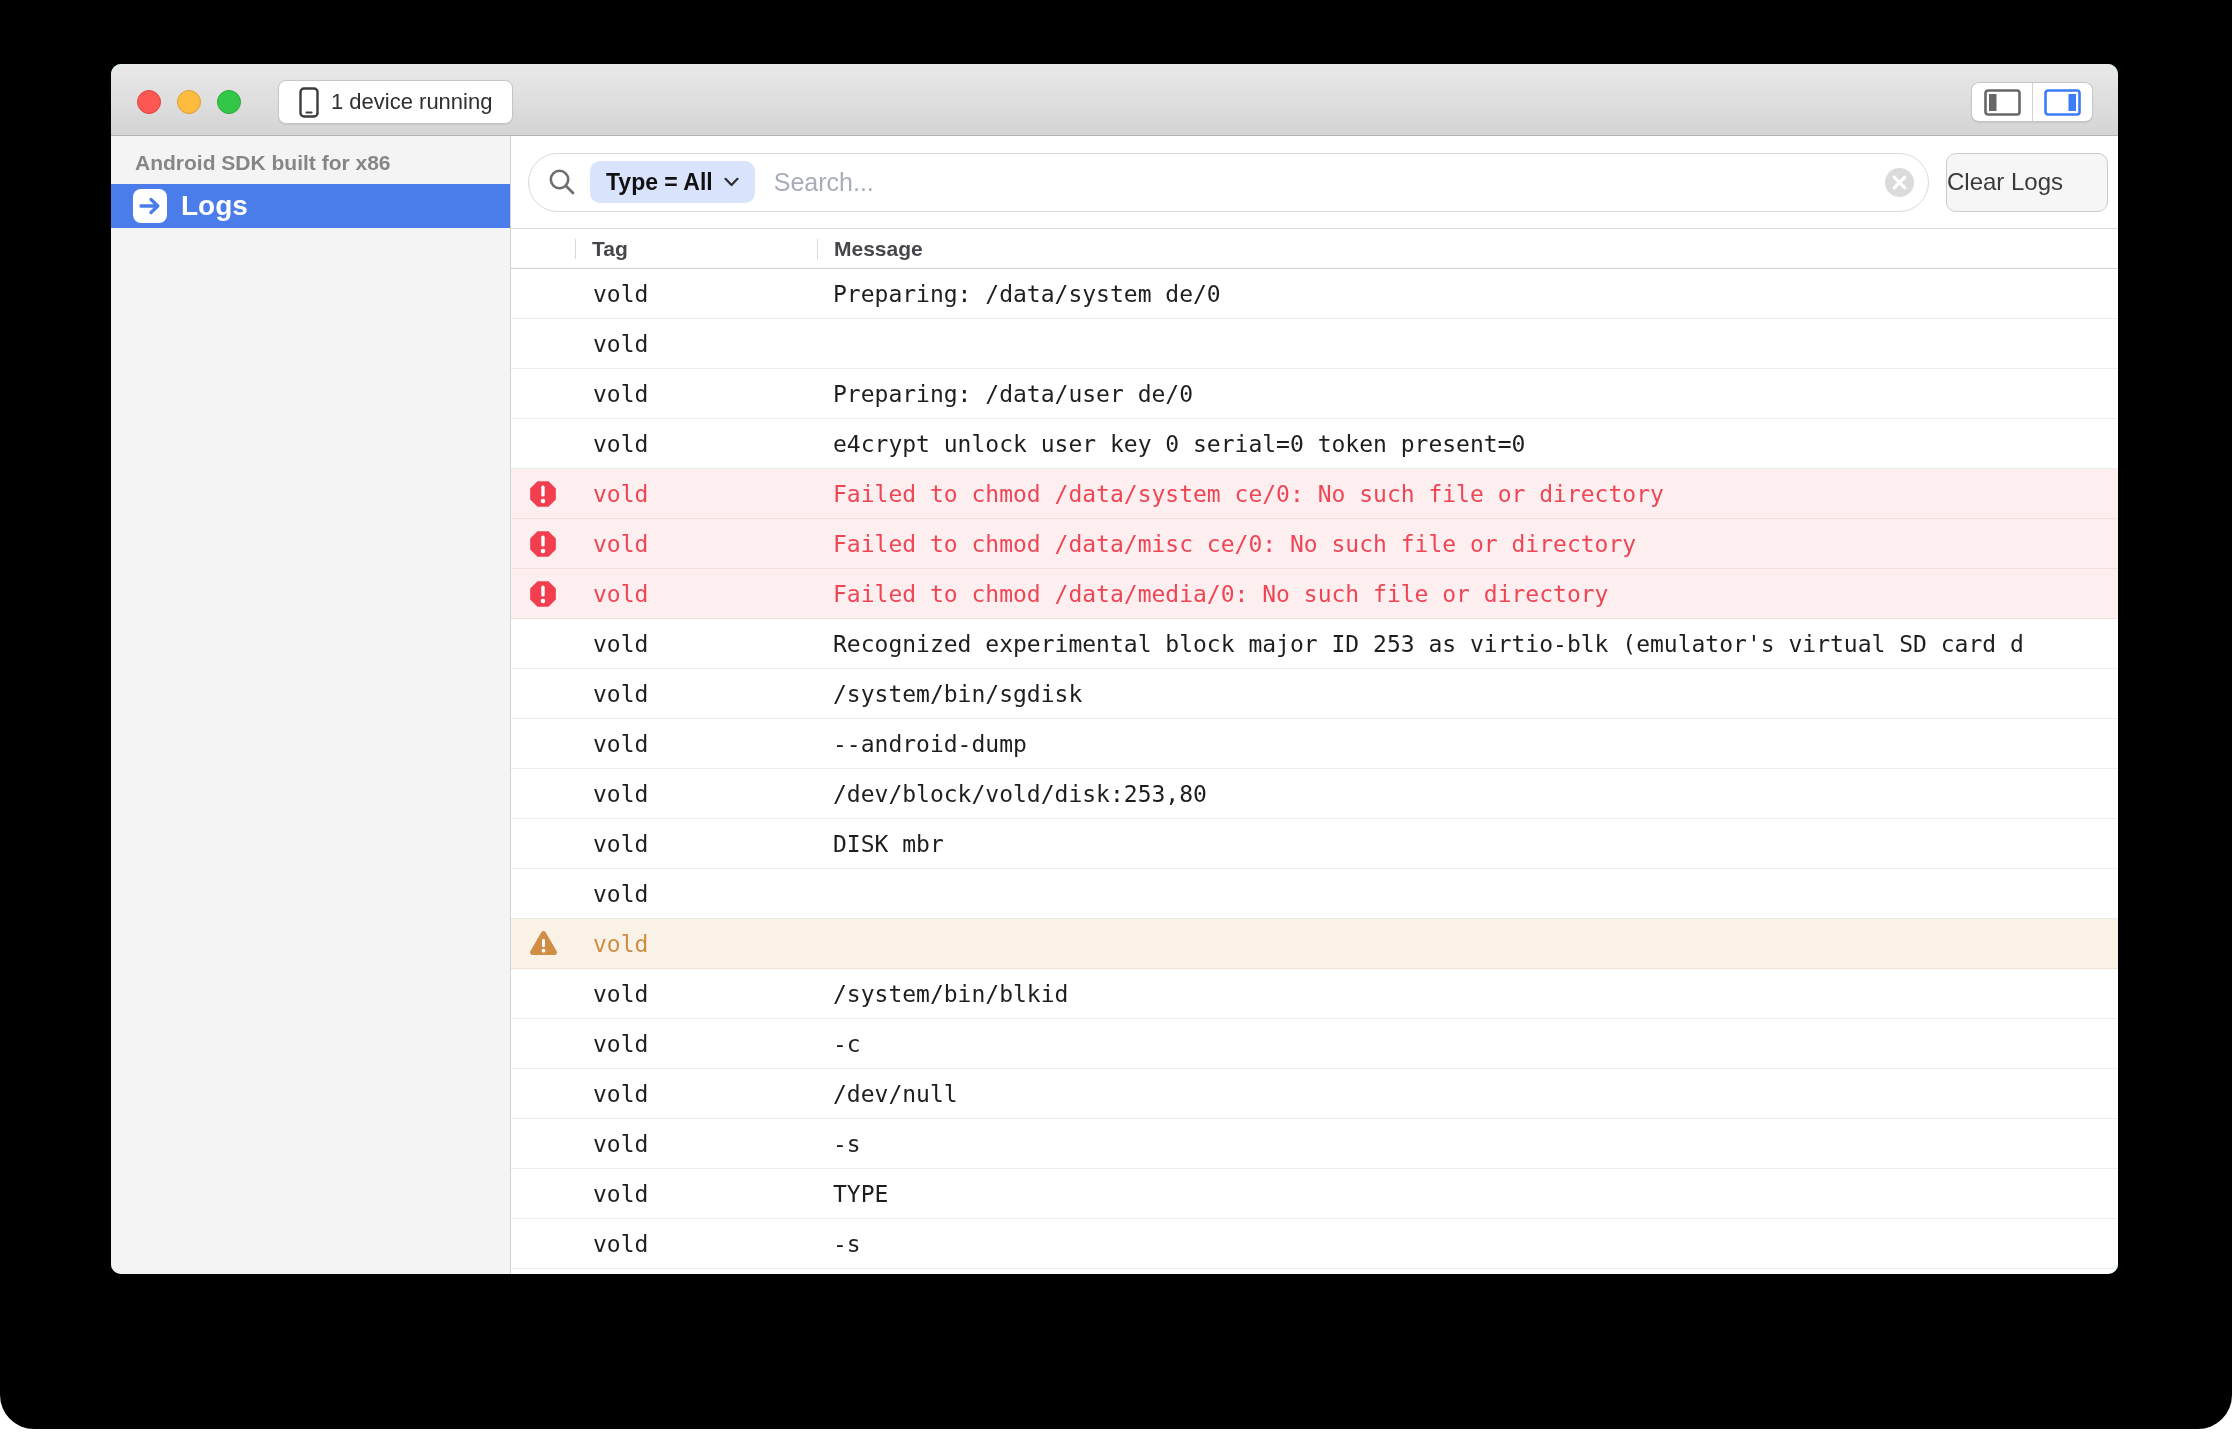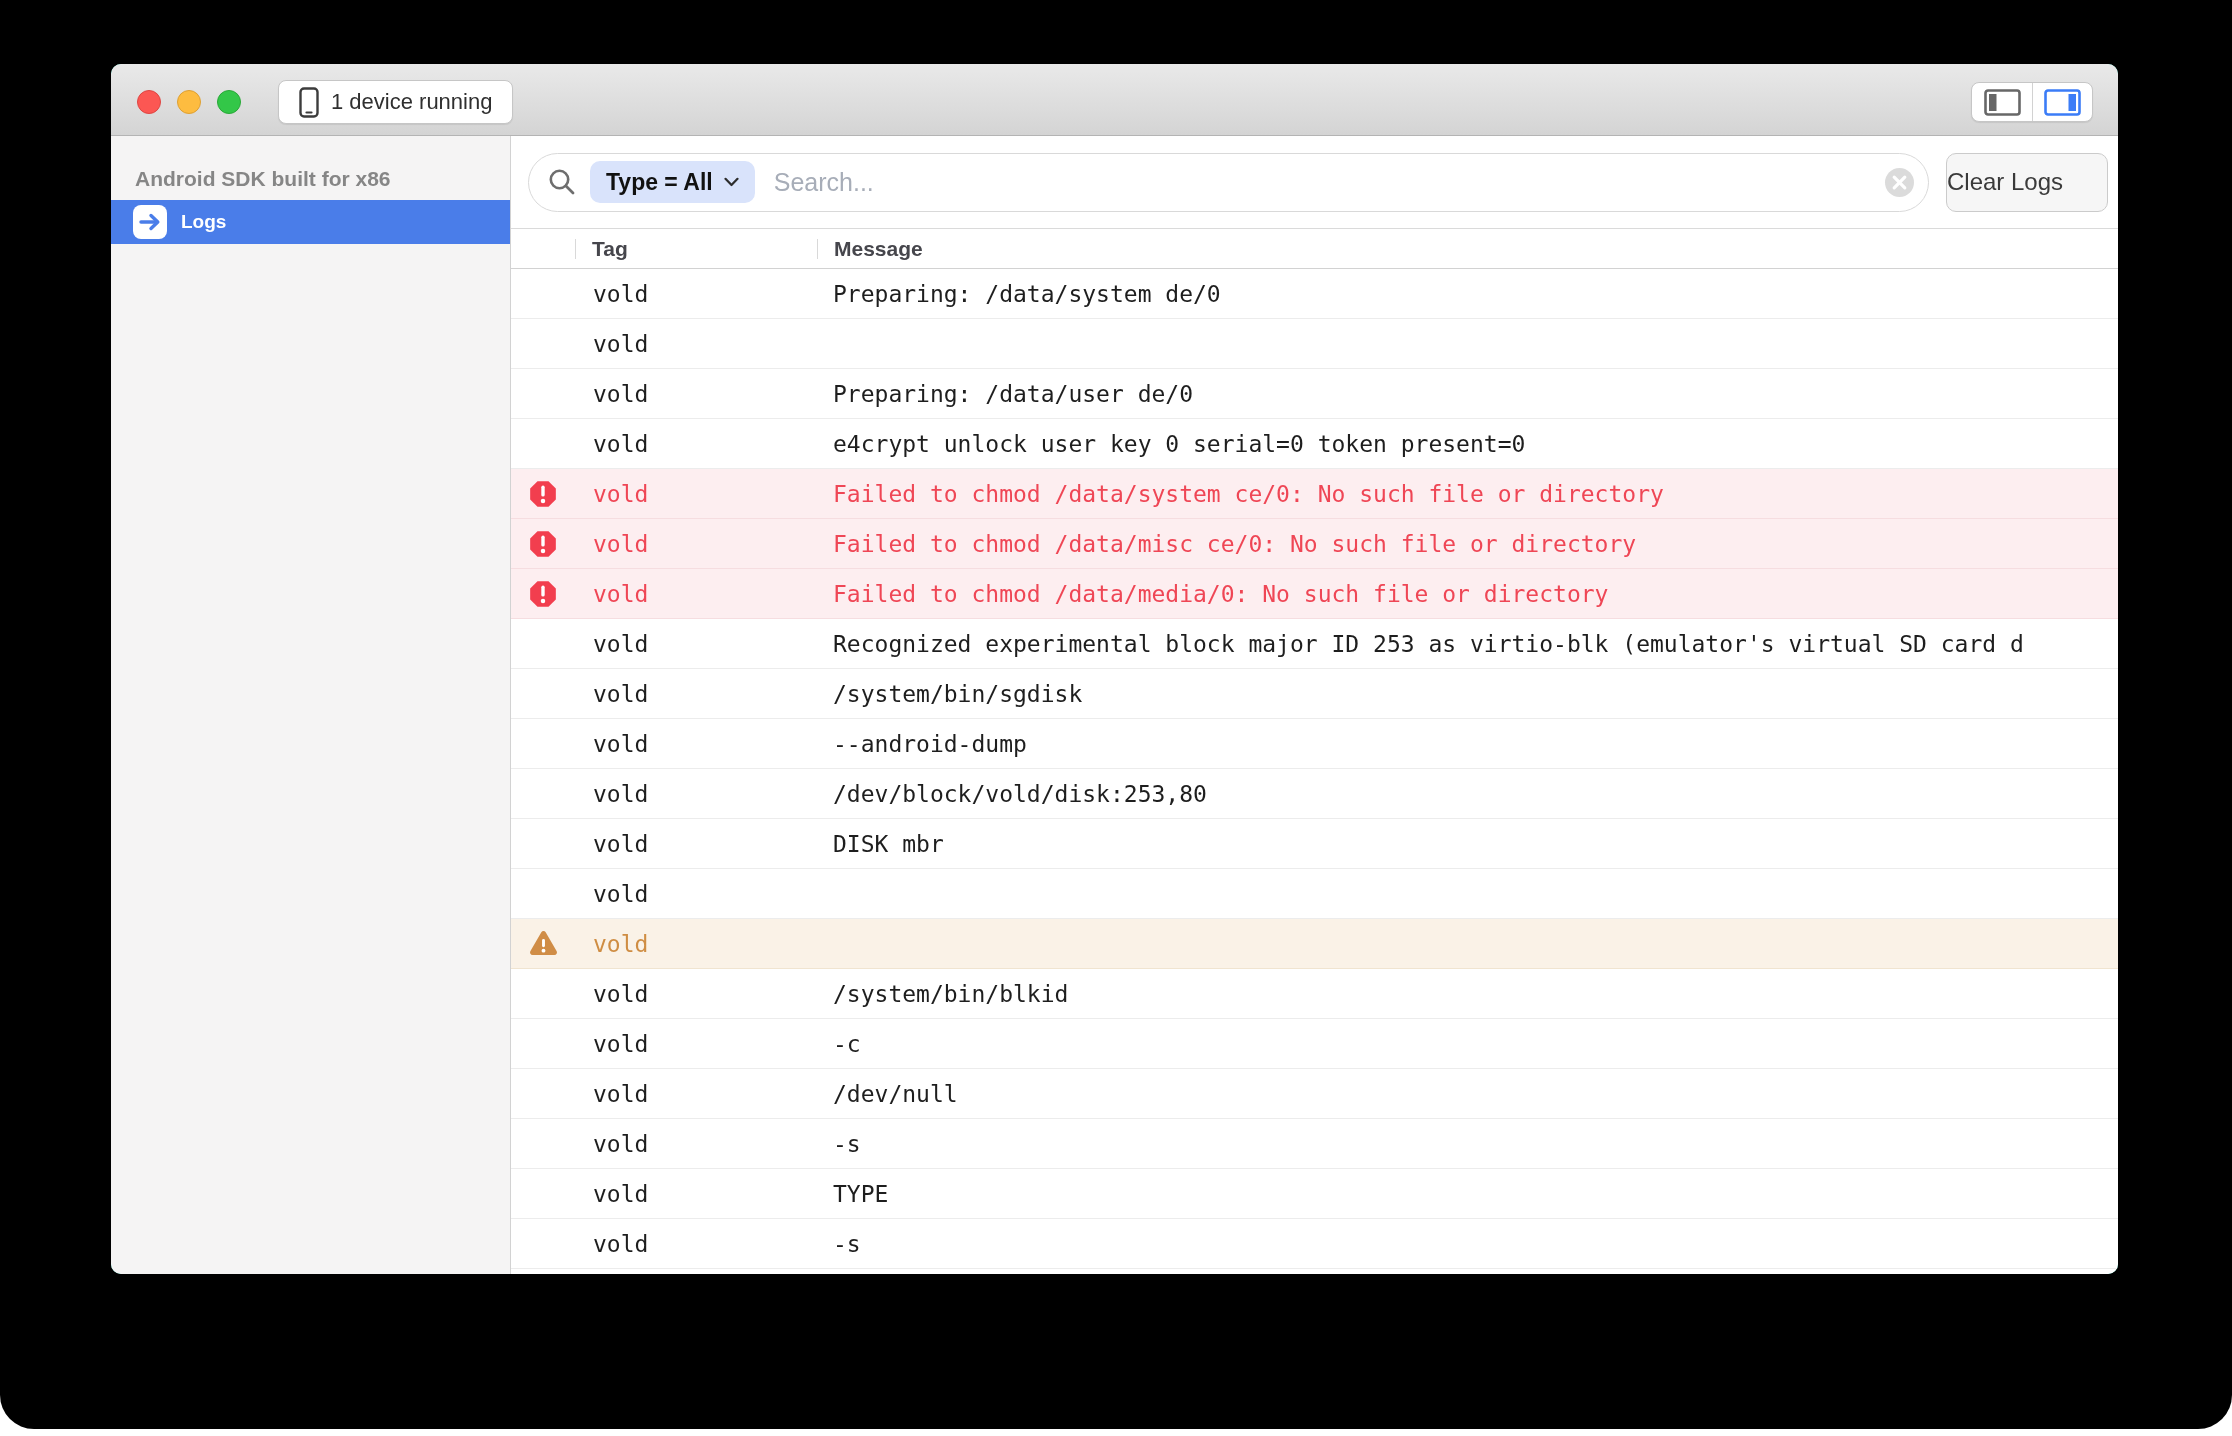--- a/index.html
+++ b/index.html
@@ -55,32 +55,32 @@
     box-shadow:0 1px 1px rgba(0,0,0,.08); overflow:hidden;
   }
   .panel-toggles .seg{width:60px; display:flex; align-items:center; justify-content:center;}
   .panel-toggles .seg + .seg{border-left:1px solid #d2d2d2;}
 
   .window-body{flex:1; display:flex; min-height:0;}
 
   
   .sidebar{
     width:400px; flex:0 0 400px; background:#f5f4f4;
-    border-right:1px solid #d2d2d2; padding-top:28px;
+    border-right:1px solid #d2d2d2; padding-top:12px;
   }
   .sidebar .device-name{
     padding-left:24px; font-size:21px; font-weight:bold; color:#868686;
     line-height:30px; margin-bottom:6px;
   }
   .sidebar-item{
     height:44px; display:flex; align-items:center; gap:14px;
     padding-left:22px; cursor:default;
   }
   .sidebar-item.selected{background:var(--accent); color:#fff;}
-  .sidebar-item .label{font-size:19px; font-weight:bold;}
+  .sidebar-item .label{font-size:28px; font-weight:bold;}
   .logs-badge{
     width:34px;height:34px;background:#fff;border-radius:8px;
     display:flex;align-items:center;justify-content:center;
   }
 
   
   .main{flex:1; display:flex; flex-direction:column; background:#fff; min-width:0;}
   .toolbar{
     height:93px; flex:0 0 93px; display:flex; align-items:center;
     gap:17px; padding:0 10px 0 17px; border-bottom:1px solid #dadada;

